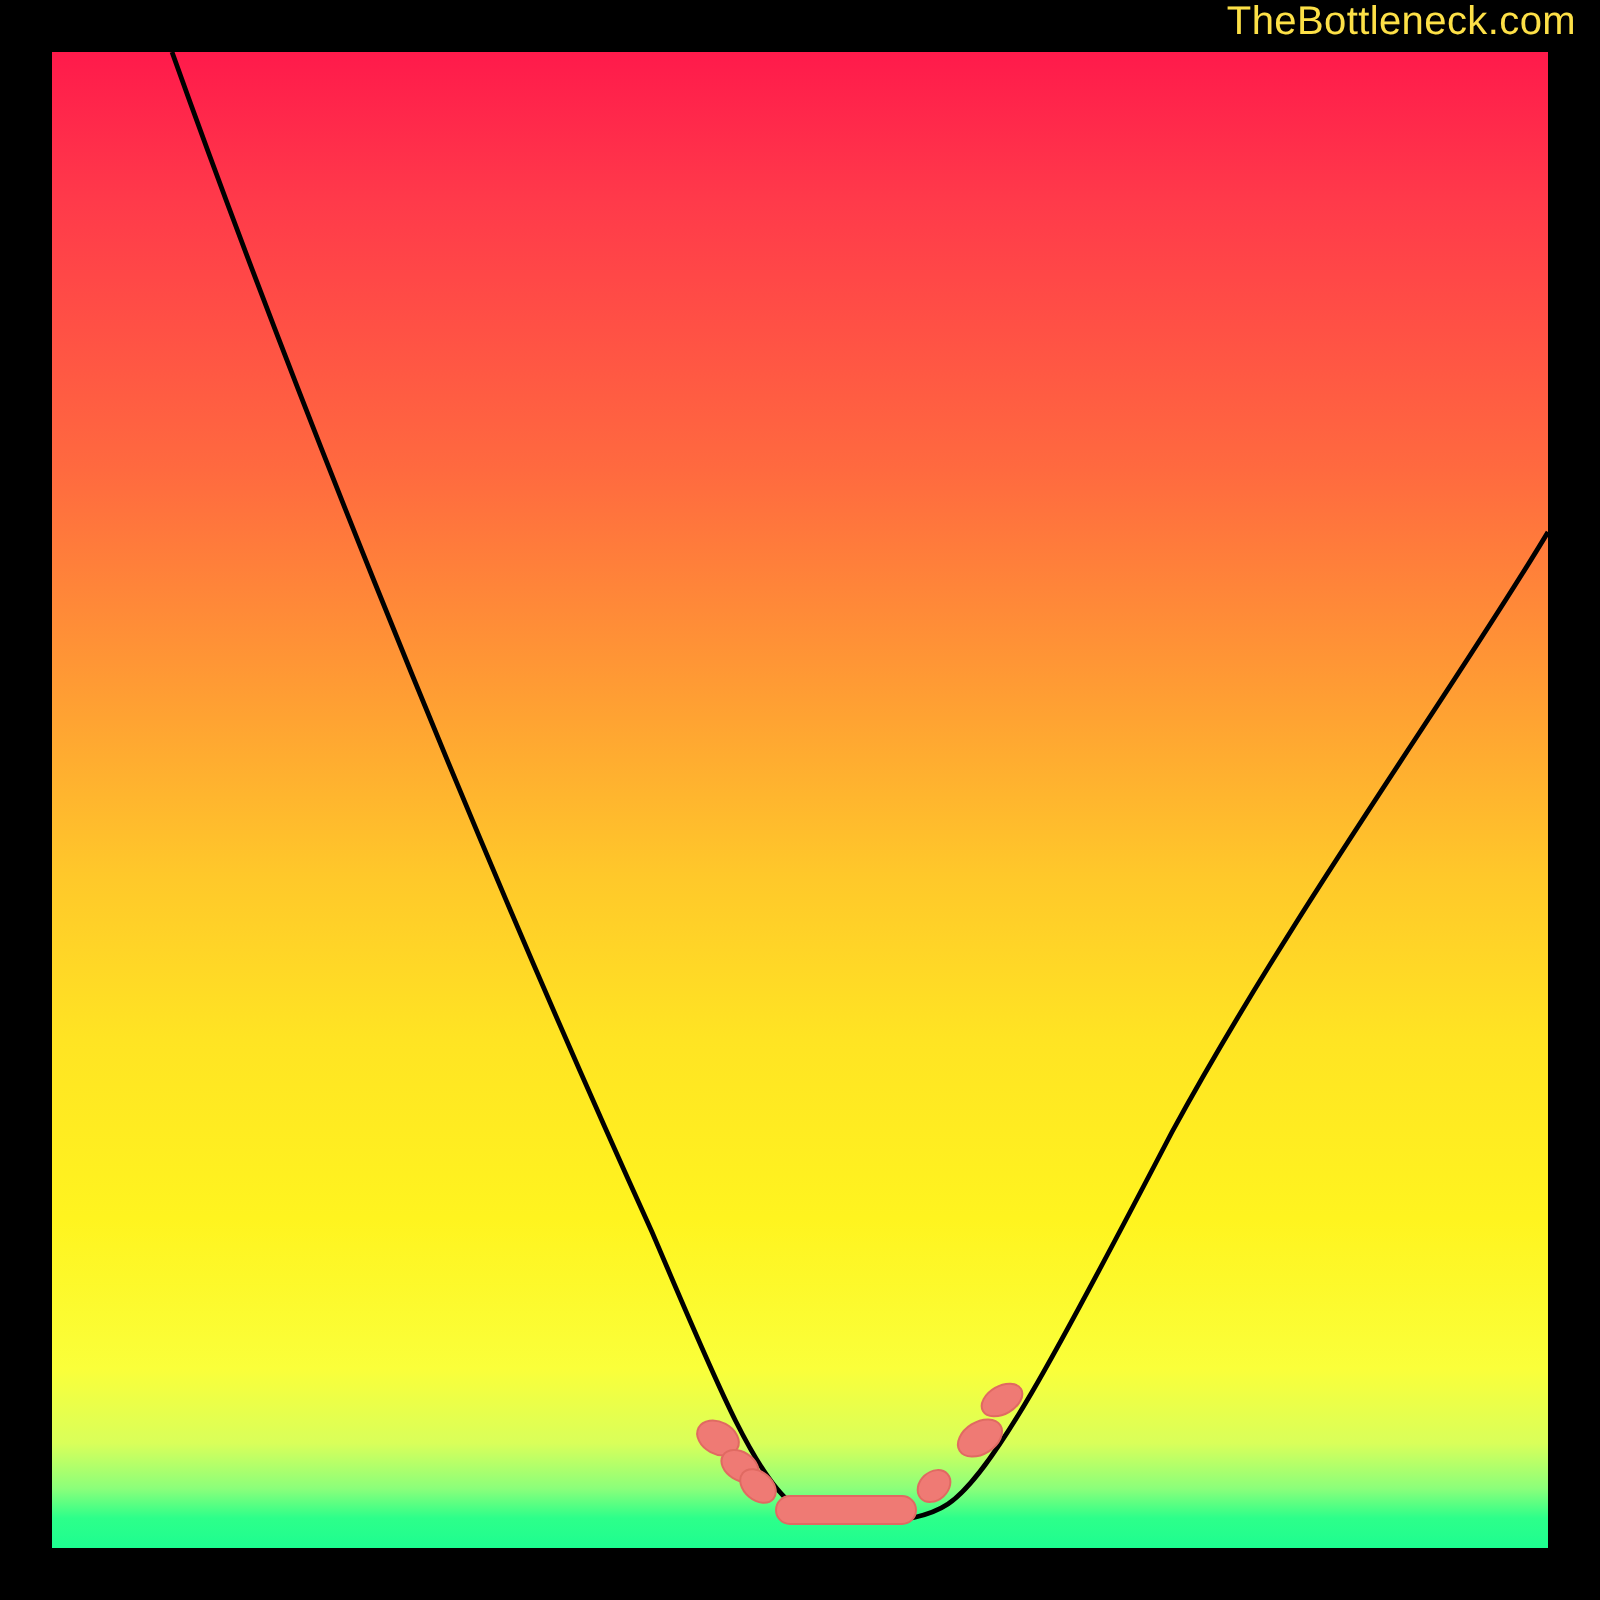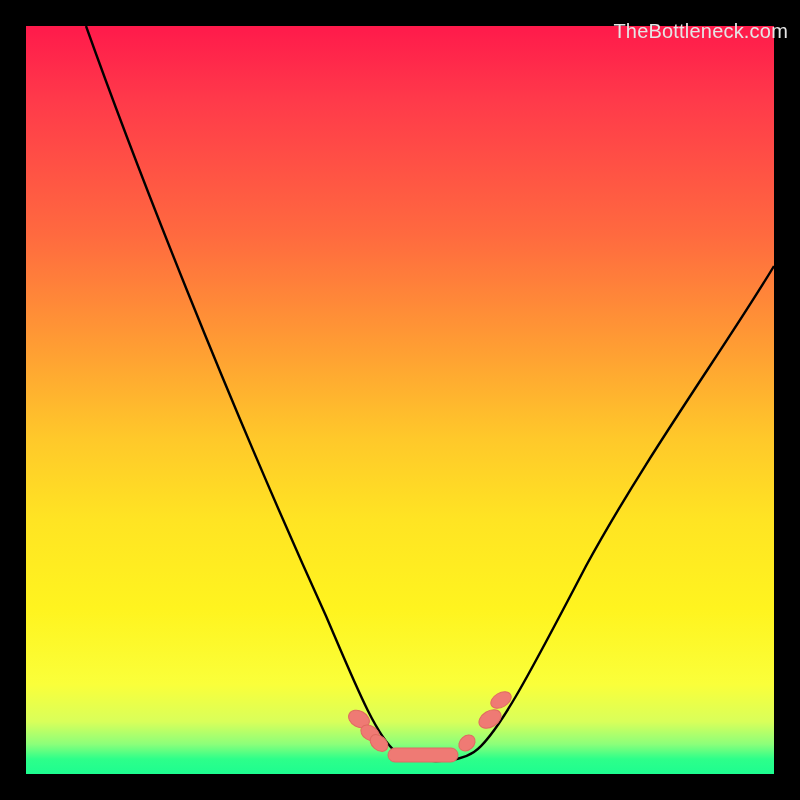--- a/index.html
+++ b/index.html
@@ -34,23 +34,23 @@
       #fff41f 78%,
       #faff3a 88%,
       #d9ff5a 93%,
       #8cff7a 96%,
       #2dff8a 98%,
       #1dfd90 100%
     );
   }
   .watermark {
     position: absolute;
-    top: 20px;
+    top: 0;
     right: 12px;
-    color: #e5e5e5;
+    color: #fde047;
     font-size: 20px;
     letter-spacing: 0.2px;
     user-select: none;
   }
   svg.curve {
     position: absolute;
     inset: 0;
   }
 </style>
 </head>

